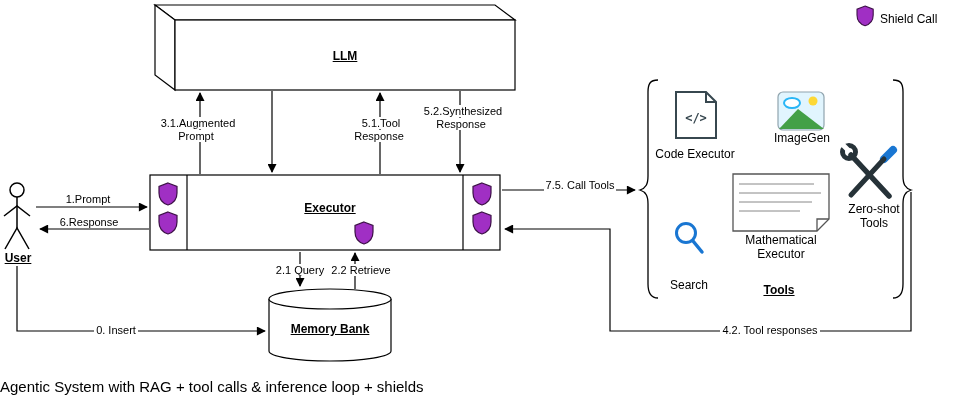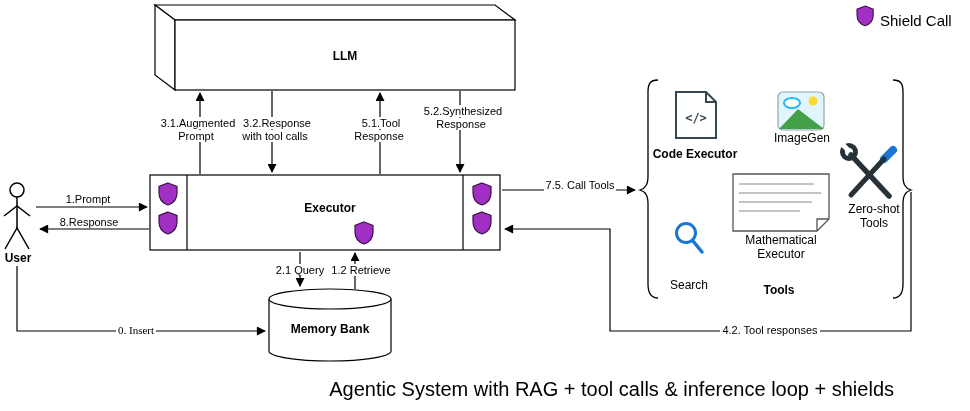--- a/index.html
+++ b/index.html
@@ -1,24 +1,24 @@
 <!DOCTYPE html>
 <html><head>
 <meta charset="utf-8">
 <style>
   * { margin:0; padding:0; box-sizing:border-box; }
   html,body { background:#ffffff; font-family:"Liberation Sans", sans-serif; }
   .canvas { position:relative; width:970px; height:411px; background:#fff; overflow:hidden; }
   .canvas svg.layer { position:absolute; left:0; top:0; }
   .lbl { position:absolute; font-size:11px; color:#000; text-align:center; line-height:1.2; white-space:pre-line; }
-  .node-lbl { font-weight:bold; font-size:12px; }
+  .node-lbl { font-weight:bold; font-size:12px;text-decoration:underline; }
   .tool-lbl { font-size:12px; }
   .edge-lbl span { background:#ffffff; padding:0 2px; }
-  .legend-lbl { position:absolute; font-size:15px; text-align:left; }
-  .title { position:absolute; left:0; top:378px; width:894px; text-align:right; font-size:20px; color:#000; }
+  .legend-lbl { position:absolute; font-size:12px; text-align:left; }
+  .title { position:absolute; left:0; top:378px; width:894px; text-align:left; font-size:15px; color:#000; }
 </style>
 </head>
 <body>
 
 <div class="canvas">
 
   <svg class="layer" width="970" height="411" viewBox="0 0 970 411">
     <defs>
       <marker id="arr" viewBox="0 0 10 10" refX="9" refY="5" markerWidth="11" markerHeight="9" orient="auto-start-reverse" markerUnits="userSpaceOnUse">
         <path d="M0 0 L10 5 L0 10 Z" fill="#000"></path>
@@ -114,41 +114,39 @@
       <line x1="884" y1="159" x2="851" y2="195" stroke="#263238" stroke-width="5"></line>
     </g>
   </svg>
 
   <div class="lbl node-lbl" style="left:275px;top:49px;width:140px;">LLM</div>
   <div class="lbl node-lbl" style="left:270px;top:322px;width:120px;">Memory Bank</div>
   <div class="lbl node-lbl" style="left:255px;top:201px;width:150px;">Executor</div>
   <div class="lbl node-lbl" style="left:-2px;top:251px;width:40px;">User</div>
   <div class="lbl node-lbl" style="left:739px;top:283px;width:80px;">Tools</div>
 
-  <div class="lbl tool-lbl" style="left:640px;top:147px;width:110px;font-weight:bold;">Code Executor</div>
+  <div class="lbl tool-lbl" style="left:640px;top:147px;width:110px;">Code Executor</div>
   <div class="lbl tool-lbl" style="left:752px;top:131px;width:100px;text-align:center;">ImageGen</div>
   <div class="lbl tool-lbl" style="left:639px;top:258px;width:100px;margin-top:20px;">Search</div>
   <div class="lbl tool-lbl" style="left:731px;top:233px;width:100px;">Mathematical
 Executor</div>
   <div class="lbl tool-lbl" style="left:824px;top:202px;width:100px;">Zero-shot
 Tools</div>
 
   <div class="lbl edge-lbl" style="left:48px;top:193px;width:80px;"><span>1.Prompt</span></div>
-  <div class="lbl edge-lbl" style="left:49px;top:216px;width:80px;"><span>8.Response</span></div>
+  <div class="lbl edge-lbl" style="left:49px;top:216px;width:80px;"><span>6.Response</span></div>
   <div class="lbl edge-lbl" style="left:142px;top:117px;width:110px;"><span>3.1.Augmented
 Prompt</span></div>
-  <div class="lbl edge-lbl" style="left:221px;top:117px;width:110px;"><span>3.2.Response
-with tool calls</span></div>
   <div class="lbl edge-lbl" style="left:335px;top:117px;width:90px;"><span>5.1.Tool
 Response</span></div>
   <div class="lbl edge-lbl" style="left:407px;top:105px;width:110px;"><span>5.2.Synthesized
 Response</span></div>
   <div class="lbl edge-lbl" style="left:255px;top:264px;width:90px;"><span>2.1 Query</span></div>
-  <div class="lbl edge-lbl" style="left:316px;top:264px;width:90px;"><span>1.2 Retrieve</span></div>
-  <div class="lbl edge-lbl" style="left:91px;top:324px;width:90px;font-family:Liberation Serif, serif;"><span>0. Insert</span></div>
+  <div class="lbl edge-lbl" style="left:316px;top:264px;width:90px;"><span>2.2 Retrieve</span></div>
+  <div class="lbl edge-lbl" style="left:71px;top:324px;width:90px;"><span>0. Insert</span></div>
   <div class="lbl edge-lbl" style="left:525px;top:179px;width:110px;"><span>7.5. Call Tools</span></div>
   <div class="lbl edge-lbl" style="left:700px;top:324px;width:140px;"><span>4.2. Tool responses</span></div>
 
   <div class="legend-lbl" style="left:880px;top:12px;width:80px;">Shield Call</div>
 
   <div class="title">Agentic System with RAG + tool calls &amp; inference loop + shields</div>
 
 </div>
 
 </body></html>

